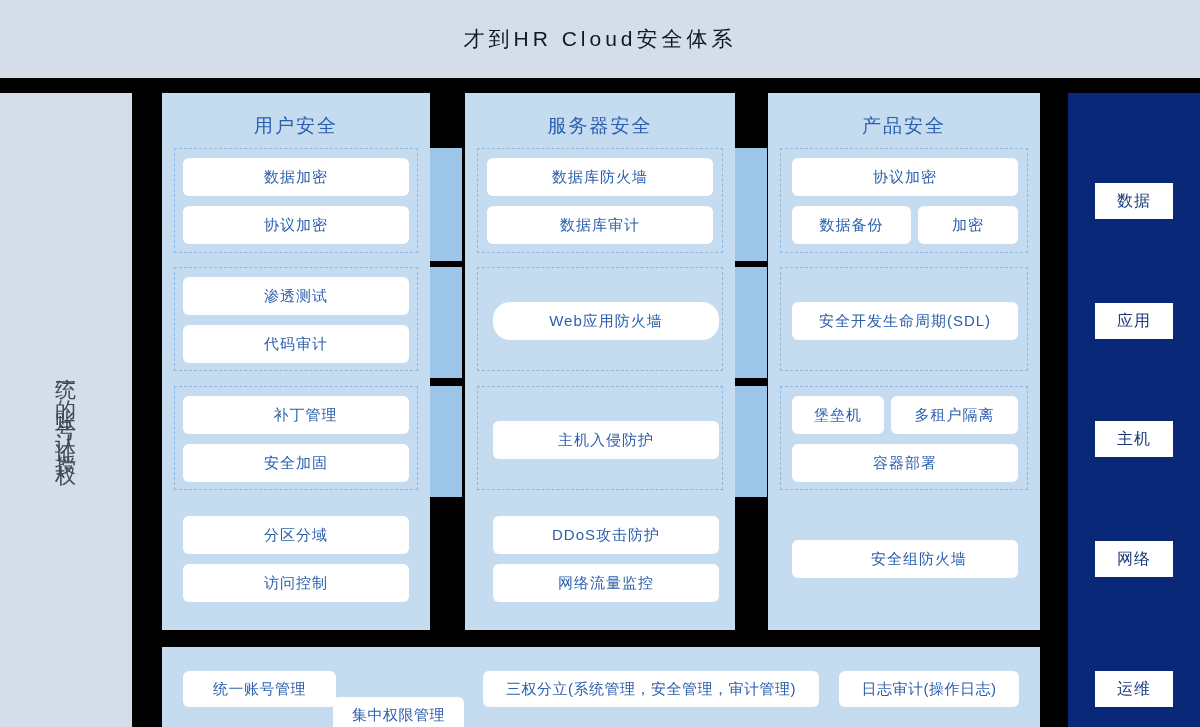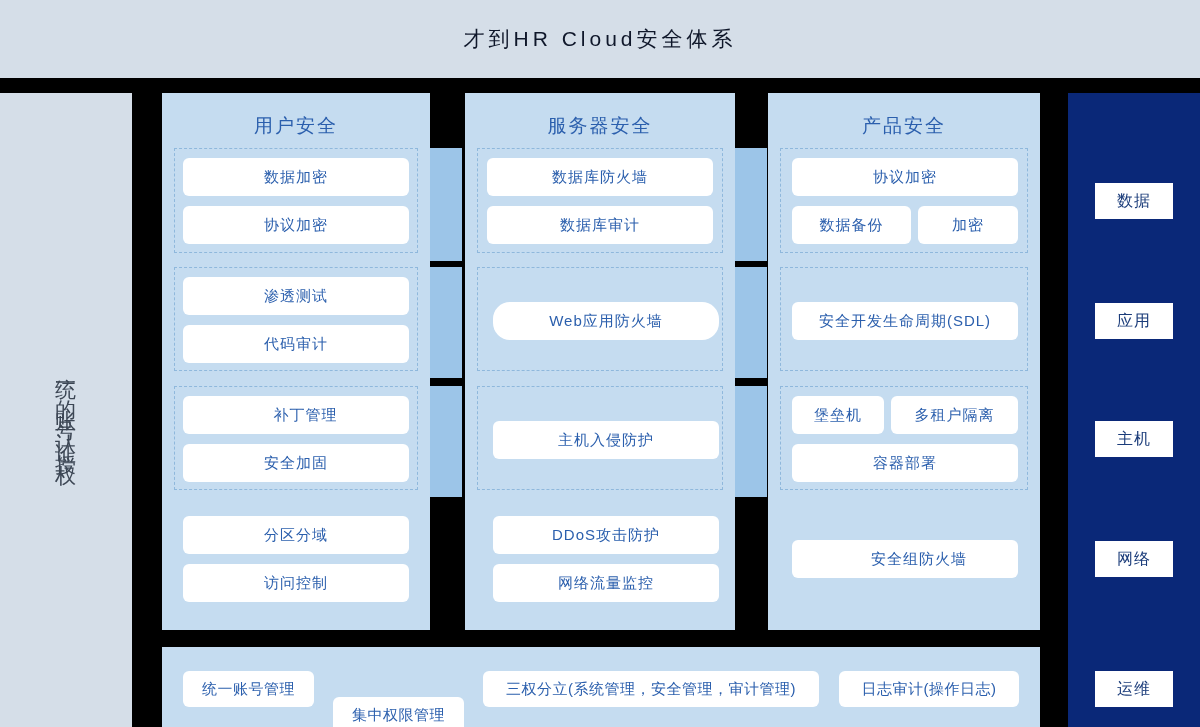--- a/index.html
+++ b/index.html
@@ -164,21 +164,21 @@
     <div class="group" style="top:293px; height:104px;"></div>
     <div class="chip" style="left:123px; width:127px; top:303px; height:38px;">多租户隔离</div>
     <div class="chip" style="left:24px; width:92px; top:303px; height:38px;">堡垒机</div>
     <div class="chip" style="left:24px; width:226px; top:351px; height:38px;">容器部署</div>
 
     <div class="group no-border" style="top:412px; height:104px;"></div>
     <div class="chip" style="left:24px; width:226px; top:447px; height:38px;padding-left:28px;">安全组防火墙</div>
   </div>
 
   <div class="bottom-bar">
-    <div class="bottom-chip" style="left:21px; width:131px;">统一账号管理</div>
+    <div class="bottom-chip" style="left:21px; width:153px;">统一账号管理</div>
     <div class="bottom-chip" style="left:171px; width:131px;margin-top:26px;">集中权限管理</div>
     <div class="bottom-chip" style="left:321px; width:336px;">三权分立(系统管理，安全管理，审计管理)</div>
     <div class="bottom-chip" style="left:677px; width:180px;">日志审计(操作日志)</div>
   </div>
 
   <div class="right-rail">
     <div class="rail-chip" style="top:90px;">数据</div>
     <div class="rail-chip" style="top:210px;">应用</div>
     <div class="rail-chip" style="top:328px;">主机</div>
     <div class="rail-chip" style="top:448px;">网络</div>

